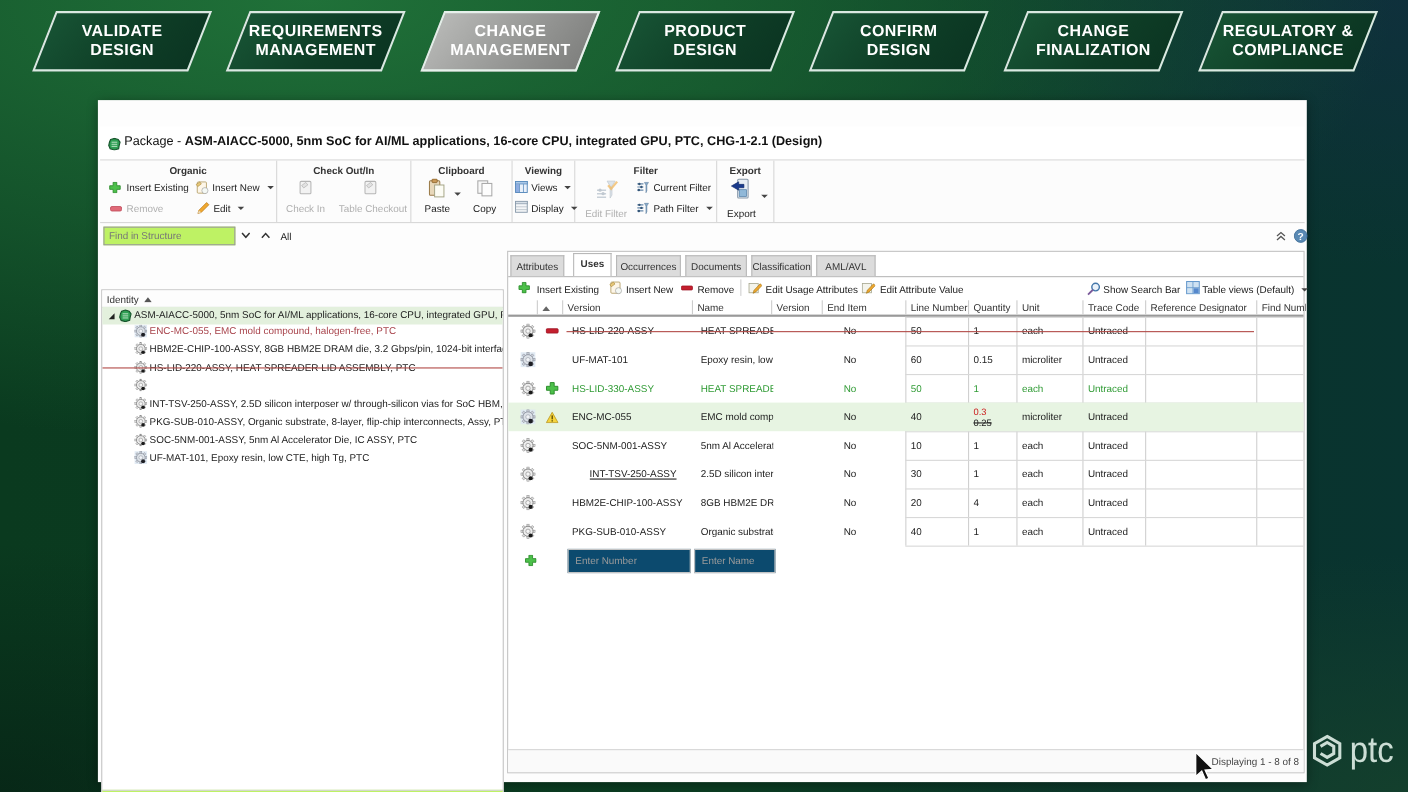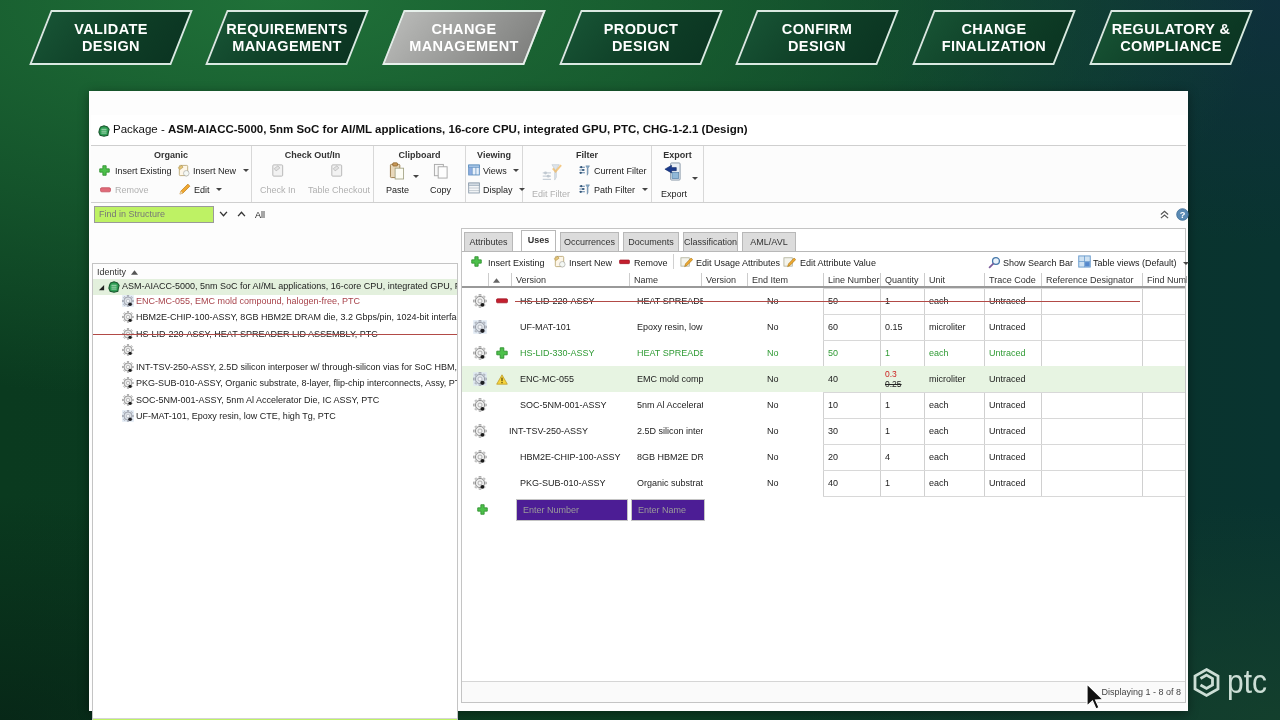--- a/index.html
+++ b/index.html
@@ -48,21 +48,21 @@
   #tabline { position:absolute; left:0; right:0; top:22px; height:1px; background:#b8b8b8; }
   .hcell { position:absolute; top:0; bottom:0; font-size:9px; color:#333; line-height:14px; border-left:1px solid #cccccc; padding-left:4px; white-space:nowrap; overflow:hidden; }
   .brow { position:absolute; left:0; right:0; height:26px; }
   .cellt { position:absolute; font-size:9px; line-height:26px; white-space:nowrap; overflow:hidden; }
   .green { color:#309b35; }
   .vline { position:absolute; width:1px; background:#d0d0d0; }
   .hline { position:absolute; height:1px; background:#d8d8d8; }
   .redln { position:absolute; height:1px; background:#b24a46; z-index:5; }
   #statusbar { position:absolute; left:0; right:0; bottom:0; height:21px; background:#fafafa; border-top:1px solid #d5d5d5; }
   #statusbar .s { position:absolute; right:4px; top:5px; font-size:9px; color:#444; }
-  .einput { position:absolute; height:22px; border:1px solid #c4c4c4; background:#4c1d95; color:#9a9a9a; font-size:9px; line-height:20px; padding-left:6px; }
+  .einput { position:absolute; height:22px; border:1px solid #c4c4c4; background:#0c4a6e; color:#9a9a9a; font-size:9px; line-height:20px; padding-left:6px; }
 </style>
 </head>
 <body>
 <svg width="0" height="0" style="position:absolute">
   <defs>
     <symbol id="gear" viewBox="0 0 14 14">
       <g fill="#dddddd" stroke="#8a8a8a" stroke-width="0.5">
         <rect x="6" y="0.5" width="2" height="2.4"></rect>
           <rect x="6" y="11.1" width="2" height="2.4"></rect>
         <rect x="0.5" y="6" width="2.4" height="2"></rect>
@@ -530,21 +530,21 @@
           <span class="cellt" style="left:305px;">No</span>
           <span class="cellt" style="left:366px;">10</span>
           <span class="cellt" style="left:423px;">1</span>
           <span class="cellt" style="left:467px;">each</span>
           <span class="cellt" style="left:527px;">Untraced</span>
         </div>
         <div class="brow" style="top:189px;">
           <svg class="ic" style="left:11px;top:6px" width="14" height="14">
             <use href="#gear"></use>
           </svg>
-          <span class="cellt" style="left:47px;width:106px;">INT-TSV-250-ASSY</span>
+          <span class="cellt" style="left:74px;width:106px;text-decoration:underline;">INT-TSV-250-ASSY</span>
           <span class="cellt" style="left:175px;width:66px;">2.5D silicon interp</span>
           <span class="cellt" style="left:305px;">No</span>
           <span class="cellt" style="left:366px;">30</span>
           <span class="cellt" style="left:423px;">1</span>
           <span class="cellt" style="left:467px;">each</span>
           <span class="cellt" style="left:527px;">Untraced</span>
         </div>
         <div class="brow" style="top:215px;">
           <svg class="ic" style="left:11px;top:6px" width="14" height="14">
             <use href="#gear"></use>

